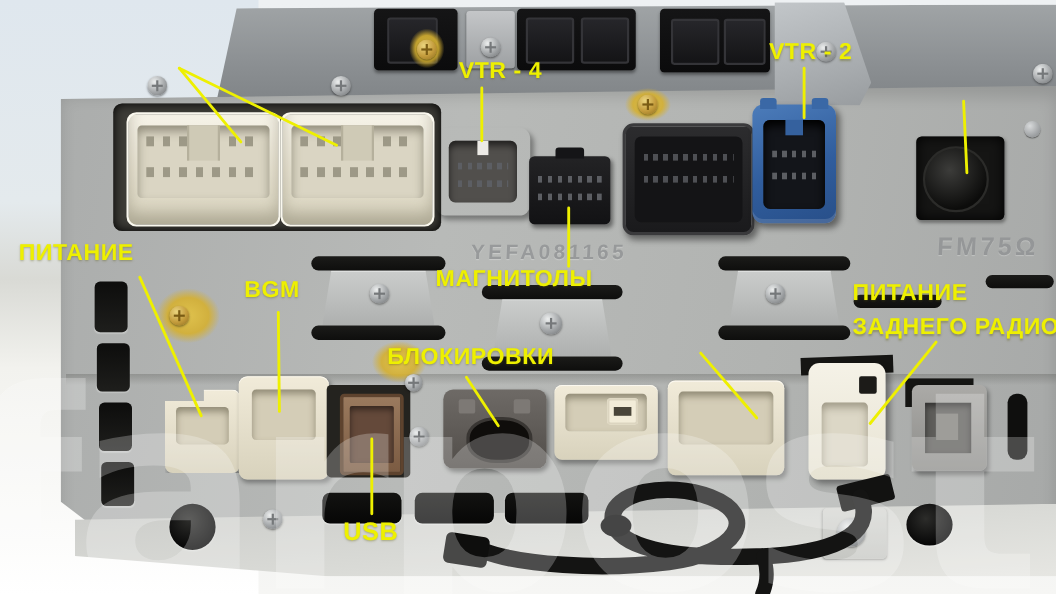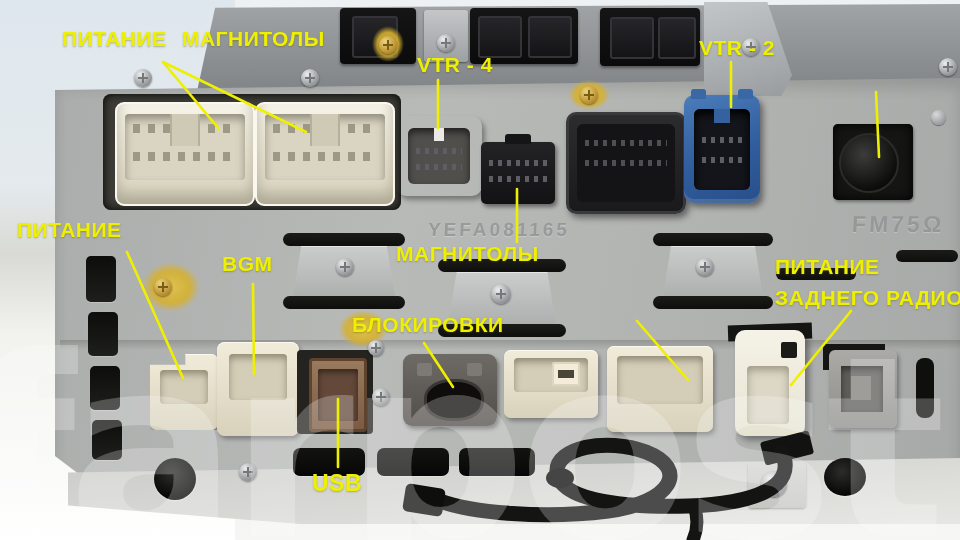--- a/index.html
+++ b/index.html
@@ -345,21 +345,20 @@
       <line x1="127" y1="252" x2="183" y2="378"></line>
       <line x1="253" y1="284" x2="254" y2="374"></line>
       <line x1="517" y1="189" x2="517" y2="242"></line>
       <line x1="424" y1="343" x2="453" y2="387"></line>
       <line x1="637" y1="321" x2="688" y2="380"></line>
       <line x1="851" y1="311" x2="791" y2="385"></line>
       <line x1="338" y1="399" x2="338" y2="467"></line>
     </g>
   </svg>
 
-  <div class="abs ann wide" style="left:62px;top:27px;">ПИТАНИЕ МАГНИТОЛЫ</div>
   <div class="abs ann" style="left:417px;top:53px;">VTR - 4</div>
   <div class="abs ann" style="left:699px;top:36px;">VTR - 2</div>
   <div class="abs ann" style="left:17px;top:218px;">ПИТАНИЕ</div>
   <div class="abs ann" style="left:222px;top:252px;">BGM</div>
   <div class="abs ann" style="left:396px;top:242px;">МАГНИТОЛЫ</div>
   <div class="abs ann" style="left:352px;top:313px;">БЛОКИРОВКИ</div>
   <div class="abs ann two" style="left:775px;top:251px;">
     <div>ПИТАНИЕ</div>
     <div>ЗАДНЕГО РАДИО</div>
   </div>

